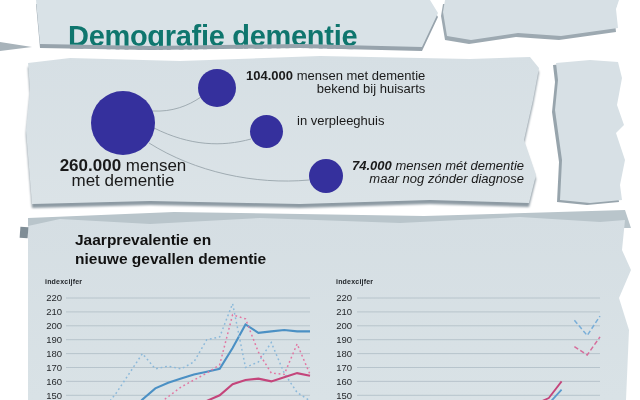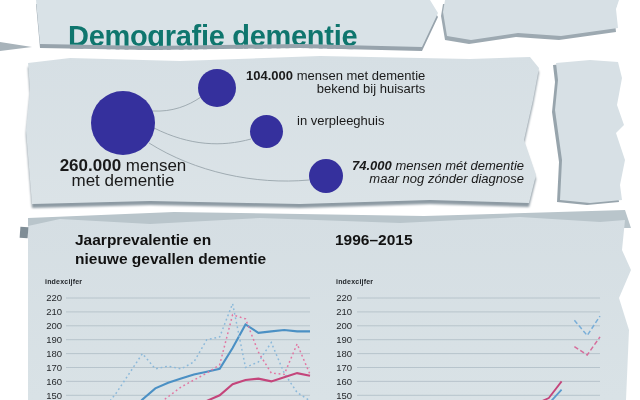--- a/index.html
+++ b/index.html
@@ -118,21 +118,20 @@
   <div class="abs note t-74">
     <div><b>74.000</b> <span>mensen mét dementie</span></div>
     <div>maar nog zónder diagnose</div>
   </div>
 
   <div class="abs chart-title ct-left">
     <div>Jaarprevalentie en</div>
     <div>nieuwe gevallen dementie</div>
   </div>
   <div class="abs chart-title ct-right">
-    <div>1996–2015</div>
   </div>
   <div class="abs ylab yl-left">indexcijfer</div>
   <div class="abs ylab yl-right">indexcijfer</div>
 
   <svg id="charts-svg" width="640" height="400" viewBox="0 0 640 400">
       <line x1="66" x2="310" y1="298.0" y2="298.0" stroke="#b3c1c8" stroke-width="0.9"></line>
       <text x="62" y="301.2" text-anchor="end" class="tick">220</text>
       <line x1="66" x2="310" y1="311.9" y2="311.9" stroke="#b3c1c8" stroke-width="0.9"></line>
       <text x="62" y="315.1" text-anchor="end" class="tick">210</text>
       <line x1="66" x2="310" y1="325.8" y2="325.8" stroke="#b3c1c8" stroke-width="0.9"></line>

